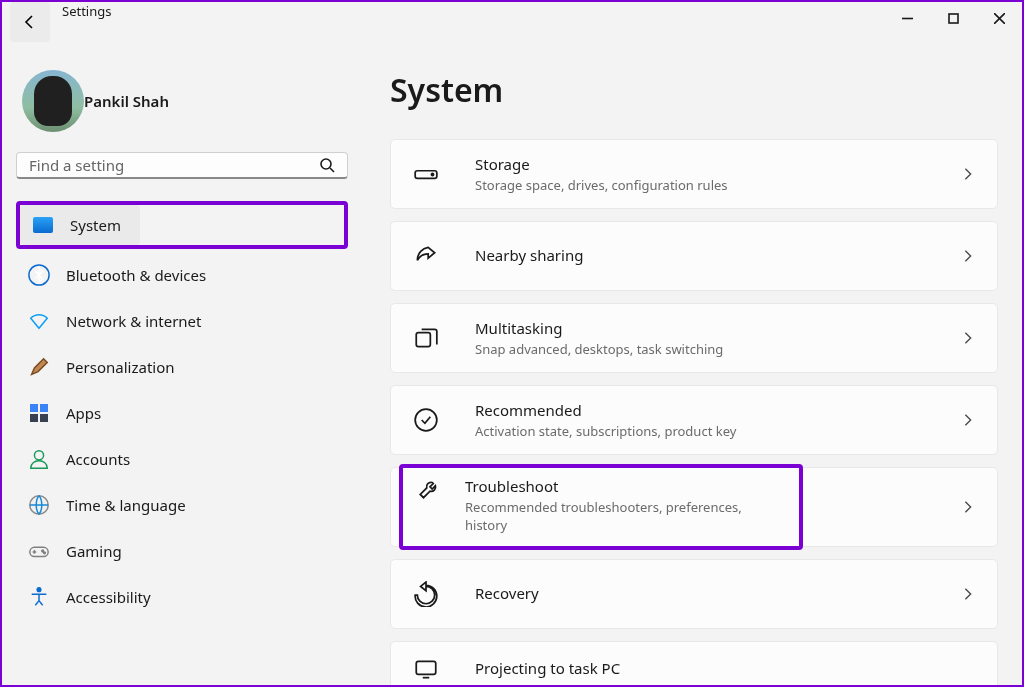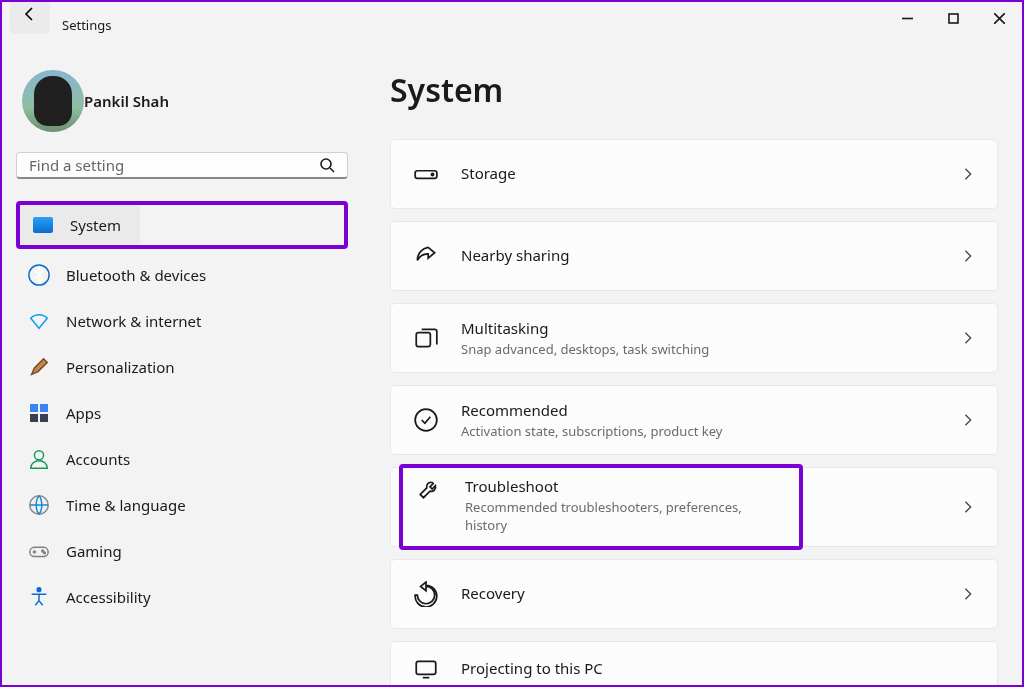--- a/index.html
+++ b/index.html
@@ -1,17 +1,17 @@
 <!DOCTYPE html>
 <html><head>
 <meta charset="utf-8">
 <style>
 *{box-sizing:border-box;margin:0;padding:0;font-family:"Segoe UI",system-ui,sans-serif}
 body{width:1024px;height:687px;background:#f3f3f3;border:2px solid #7a00d4;overflow:hidden;position:relative}
-.titlebar{height:48px;display:flex;align-items:flex-end;padding:16px 8px}
+.titlebar{height:48px;display:flex;align-items:flex-start;padding:0 8px}
 .back-btn{width:40px;height:40px;display:flex;align-items:center;justify-content:center;border-radius:4px;background:#ebebeb;cursor:pointer}
 .back-btn svg{width:16px;height:16px}
 .title{margin-left:12px;font-size:13px;color:#1a1a1a}
 .win-controls{position:absolute;top:0;right:0;display:flex}
 .win-btn{width:46px;height:32px;display:flex;align-items:center;justify-content:center;color:#1a1a1a}
 .win-btn svg{width:11px;height:11px}
 .layout{display:flex;height:calc(100% - 48px)}
 .sidebar{width:360px;padding:14px 14px 0 14px;display:flex;flex-direction:column}
 .profile{display:flex;align-items:center;gap:0;margin:6px 0 20px 6px}
 .avatar{width:62px;height:62px;border-radius:50%;background:linear-gradient(180deg,#87b5d1 0%,#8fbea2 60%,#6d8f70 100%);position:relative;overflow:hidden}
@@ -23,21 +23,21 @@
 .search-box svg{width:16px;height:16px;color:#1a1a1a}
 .nav{display:flex;flex-direction:column;gap:6px}
 .nav-item{height:40px;display:flex;align-items:center;gap:16px;padding:0 12px;border-radius:4px;cursor:pointer;font-size:15px;color:#1a1a1a;position:relative}
 .nav-item.active{background:#eaeaea}
 .nav-item .ico{width:22px;height:22px;display:flex;align-items:center;justify-content:center}
 .hl-frame{border:4px solid #7a00d4;border-radius:4px;display:inline-block}
 .hl-frame .nav-item{width:120px;height:40px}
 .main{flex:1;padding:18px 24px 0 28px;overflow:hidden}
 .page-title{font-size:32px;font-weight:600;color:#1a1a1a;margin-bottom:28px}
 .cards{display:flex;flex-direction:column;gap:12px}
-.card{background:#fcfcfc;border:1px solid #e8e8e8;border-radius:5px;height:70px;display:flex;align-items:center;padding:0 22px;cursor:pointer;gap:22px}
+.card{background:#fcfcfc;border:1px solid #e8e8e8;border-radius:5px;height:70px;display:flex;align-items:center;padding:0 22px;cursor:pointer;gap:36px}
 .card .cicon{width:26px;height:26px;display:flex;align-items:center;justify-content:center;color:#1a1a1a}
 .card .ctext{flex:1}
 .card .ctitle{font-size:15px;color:#1a1a1a;margin-bottom:2px}
 .card .cdesc{font-size:13px;color:#6b6b6b}
 .card .chev{color:#4a4a4a}
 .card.highlight .inner-hl{border:4px solid #7a00d4;border-radius:4px;padding:8px 14px 12px 14px;display:flex;align-items:flex-start;gap:22px;margin-left:-14px}
 .card.highlight{height:80px}
 .ico-system{background:linear-gradient(180deg,#2aa1f7,#0a6bd0);border-radius:2px;width:20px;height:16px}
 .ico-bt{color:#0a6bd0}
 .ico-net{color:#0a9ef5}
@@ -182,20 +182,21 @@
 
       <div class="card">
         <div class="cicon">
             <svg viewBox="0 0 24 24">
               <rect x="2" y="9" width="20" height="7" rx="2"></rect>
               <circle cx="18" cy="12.5" r="1" fill="currentColor"></circle>
             </svg>
           </div>
         <div class="ctext">
           <div class="ctitle">Storage</div>
+          <div class="cdesc">Storage space, drives, configuration rules</div>
         </div>
         <svg class="chev" width="14" height="14" viewBox="0 0 16 16">
             <path d="M5 2l6 6-6 6"></path>
           </svg>
       </div>
 
       <div class="card">
         <div class="cicon">
             <svg viewBox="0 0 24 24">
               <path d="M14 4l6 5-6 5V10c-5 0-8 2-10 6 0-7 5-11 10-12V4z"></path>
@@ -274,19 +275,19 @@
       </div>
 
       <div class="card" style="height:56px">
         <div class="cicon">
             <svg viewBox="0 0 24 24">
               <rect x="3" y="5" width="18" height="12" rx="2"></rect>
               <path d="M9 20h6"></path>
             </svg>
           </div>
         <div class="ctext">
-          <div class="ctitle">Projecting to this PC</div>
+          <div class="ctitle">Projecting to task PC</div>
         </div>
       </div>
 
     </div>
   </div>
 </div>
 
 </body></html>

